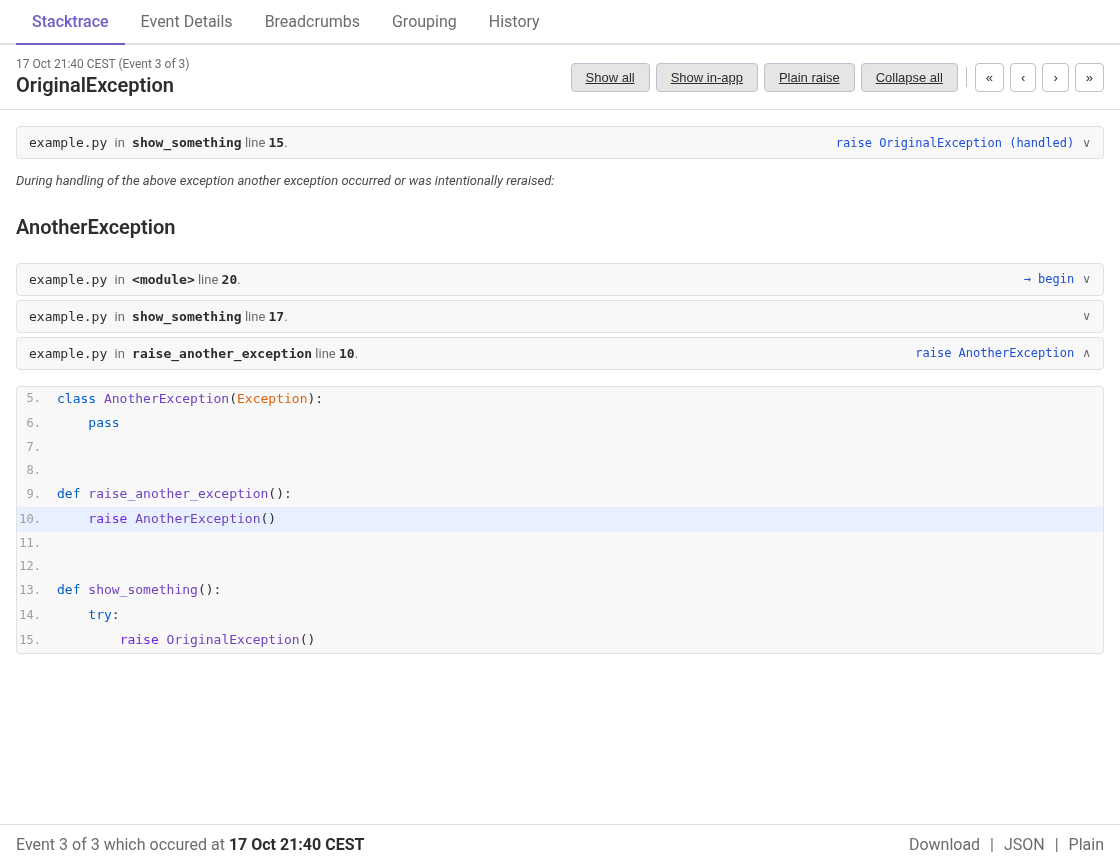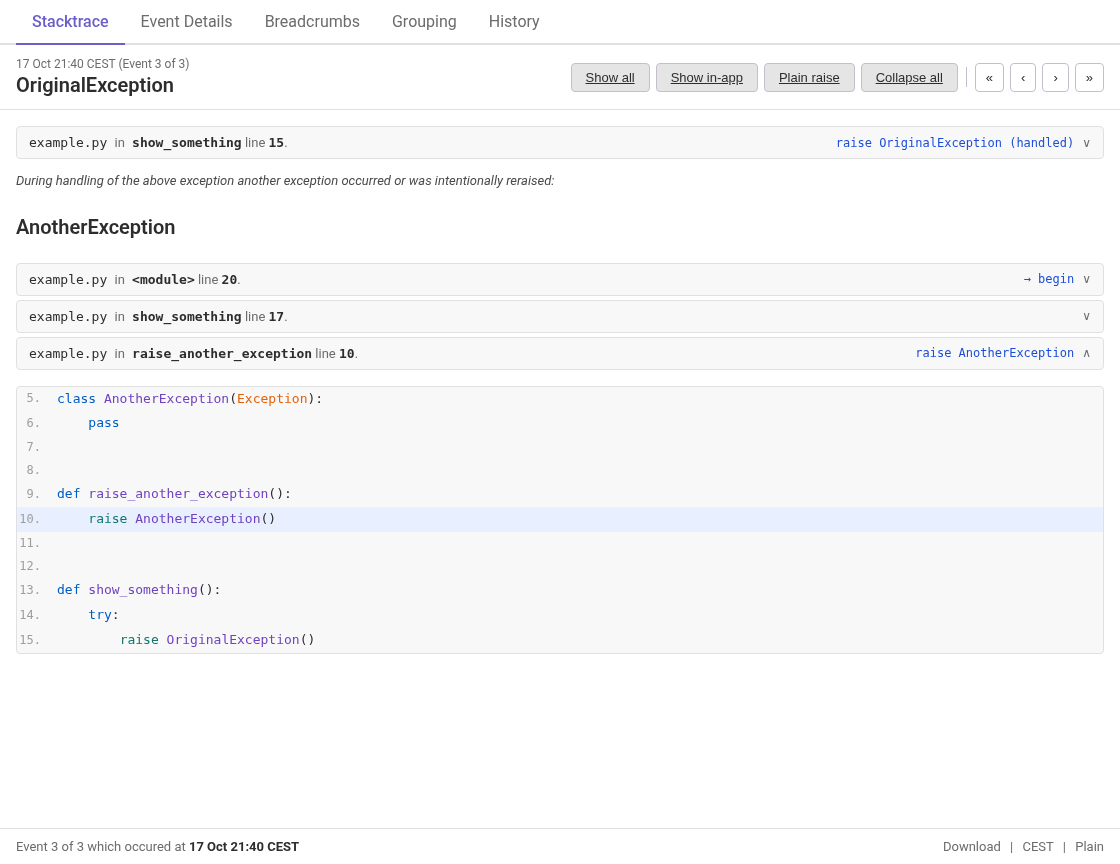--- a/index.html
+++ b/index.html
@@ -172,34 +172,34 @@
       font-size: 12px;
     }
     .line-content {
       flex: 1;
       padding-right: 16px;
       white-space: pre;
     }
 
     
     .kw { color: #005cc5; font-weight: normal; }
-    .kw2 { color: #0f766e; }
+    .kw2 { color: #6d28d9; }
     .cls { color: #6f42c1; }
     .exc2 { color: #e36209; }
     .fn { color: #6f42c1; }
 
     
     .footer {
       border-top: 1px solid #e0e0e0;
       padding: 10px 16px;
       display: flex;
       justify-content: space-between;
       align-items: center;
       background: #fff;
-      font-size: 13px;
+      font-size: 16px;
       color: #6c6c6c;
     }
     .footer-left strong { color: #2d2d2d; }
     .footer-right a {
       color: #6c6c6c;
       text-decoration: none;
     }
     .footer-sep { margin: 0 6px; }
 
     .separator {
@@ -347,17 +347,17 @@
 
 </div>
 
 <div class="footer">
   <div class="footer-left">
     <span>Event 3 of 3 which occured at </span><strong>17 Oct 21:40 CEST</strong>
   </div>
   <div class="footer-right">
     <a href="#">Download</a>
     <span class="footer-sep">|</span>
-    <a href="#">CEST</a>
+    <a href="#">JSON</a>
     <span class="footer-sep">|</span>
     <a href="#">Plain</a>
   </div>
 </div>
 
 </body></html>

